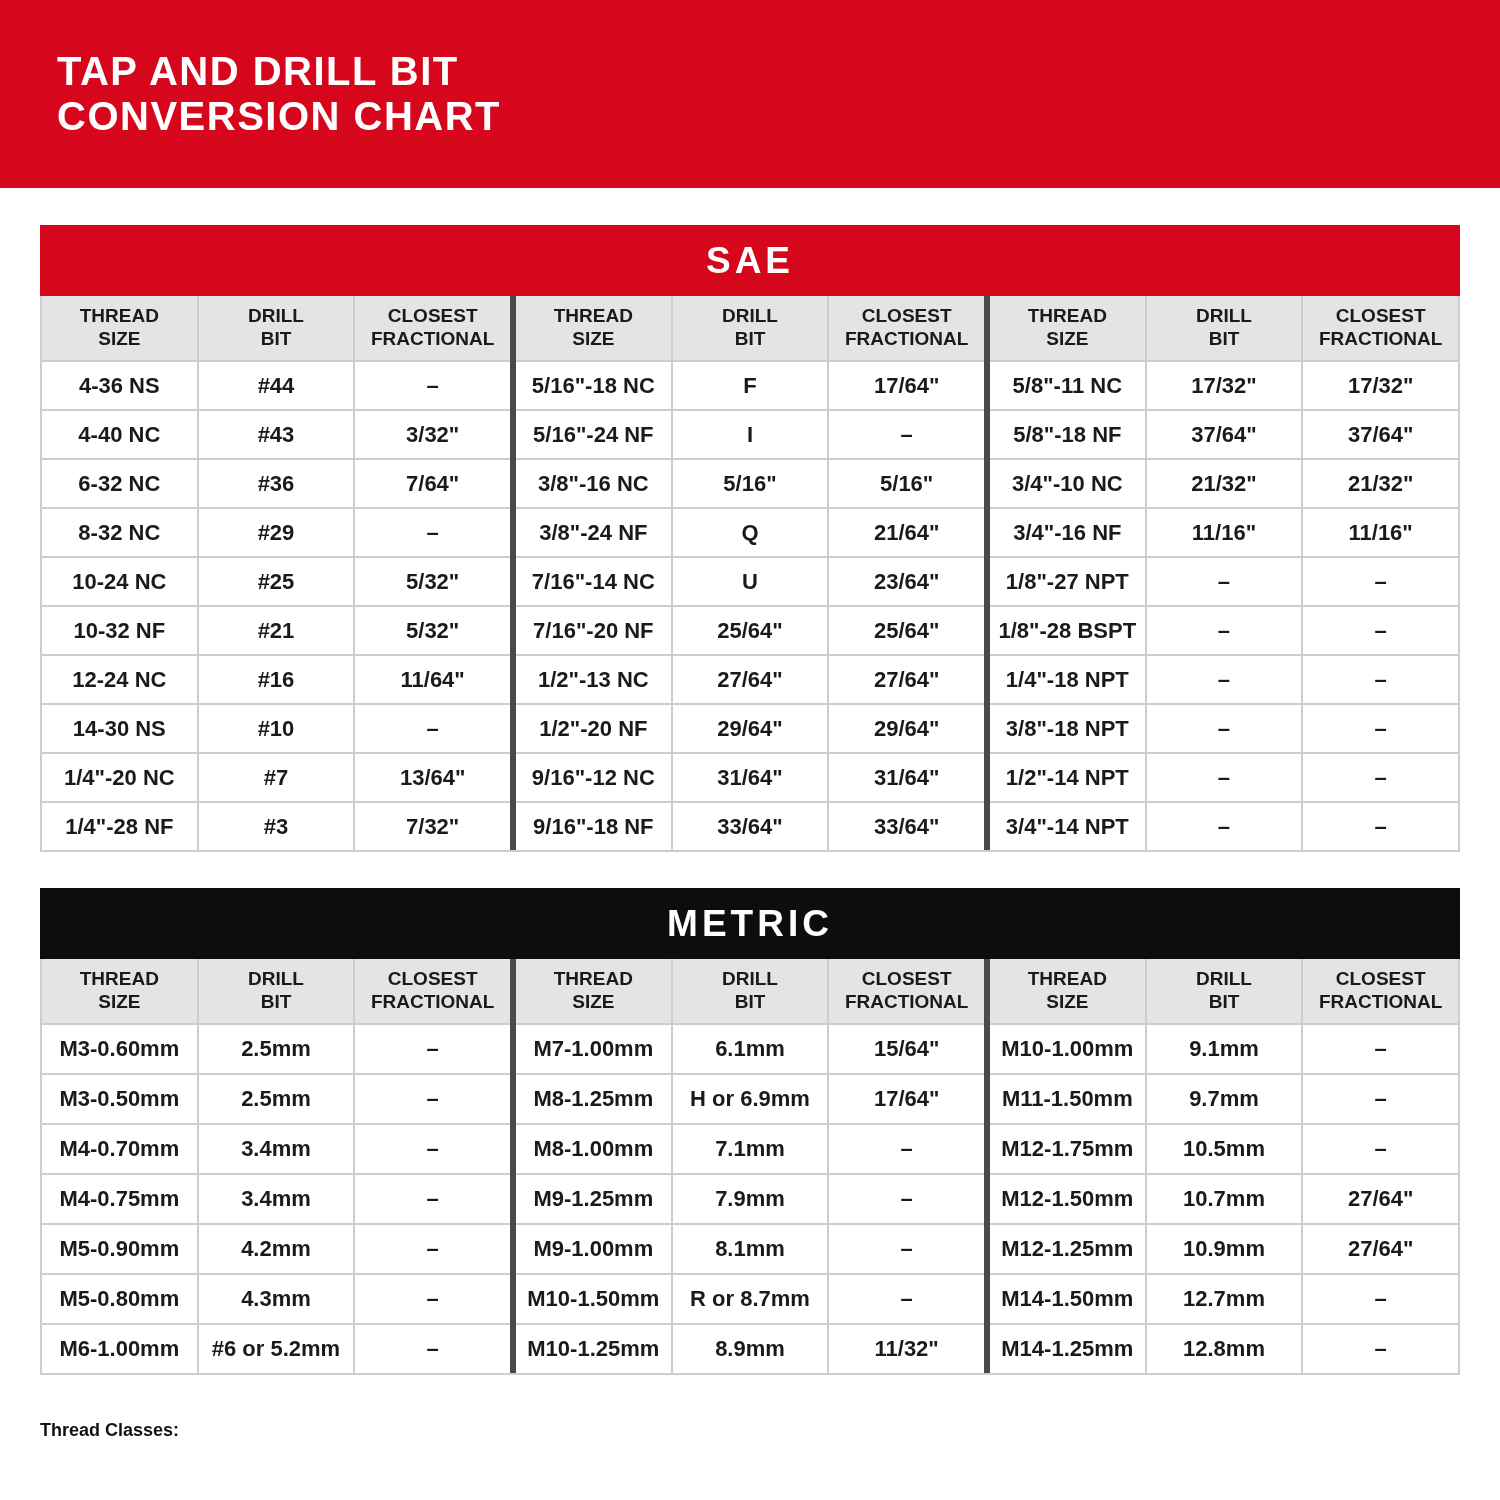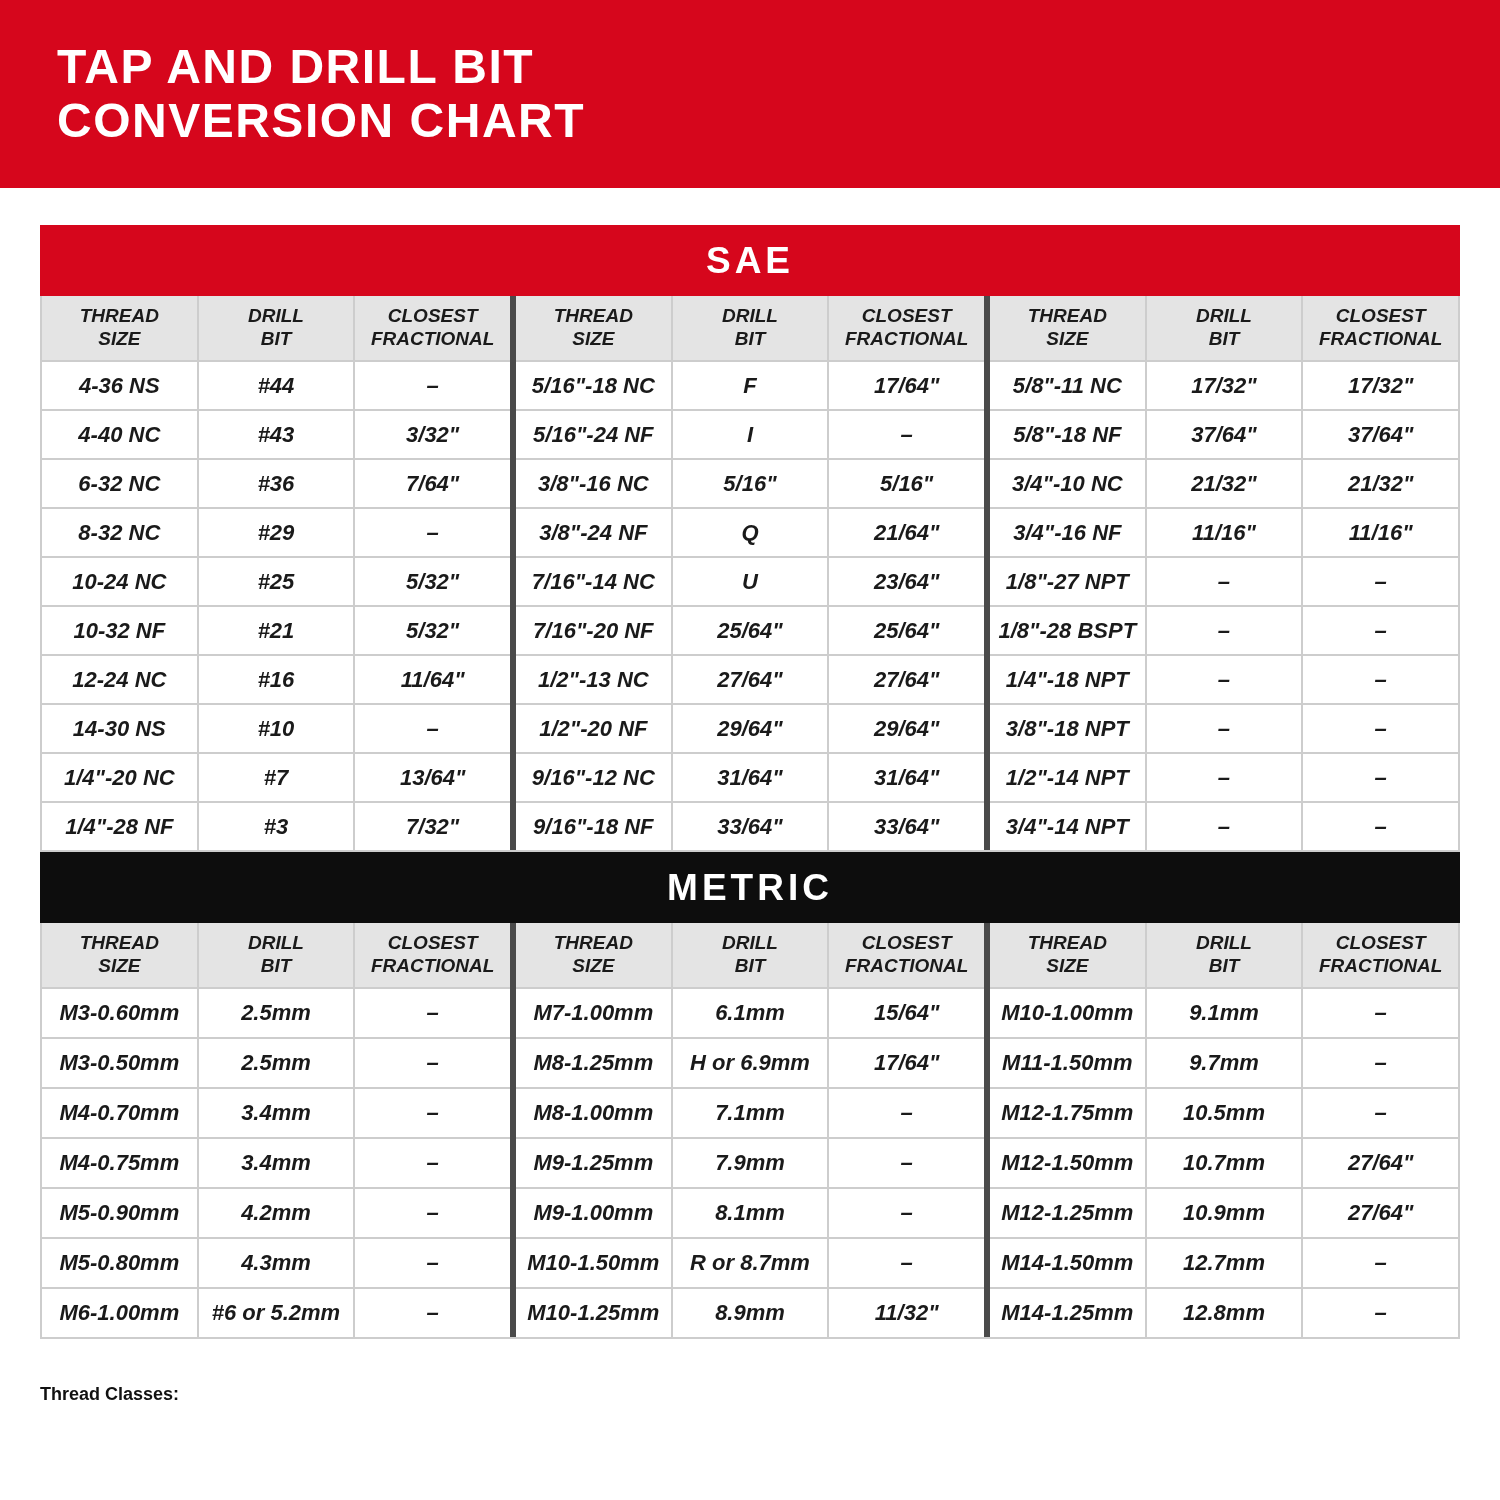--- a/index.html
+++ b/index.html
@@ -15,28 +15,28 @@
   .banner {
     height: 188px;
     background: var(--brand-red, #d6061c);
     display: flex;
     flex-direction: column;
     justify-content: center;
     padding-left: 57px;
   }
   .banner .title-line {
     color: #ffffff;
-    font-size: 48px;
+    font-size: 40px;
     line-height: 1.13;
     letter-spacing: 1.5px;
     white-space: nowrap;
   }
   .content { margin: 0 40px; }
   .table-wrap.sae { margin-top: 37px; }
-  .table-wrap.metric { }
+  .table-wrap.metric { margin-top: 36px; }
   .bar {
     height: 71px;
     display: flex;
     align-items: center;
     justify-content: center;
     color: #ffffff;
     font-size: 37px;
     letter-spacing: 4px;
   }
   .bar.red { background: var(--brand-red, #d6061c); }
@@ -47,21 +47,20 @@
     border-top: none;
     background: var(--grid-line, #cdcdcd);
   }
   .group {
     flex: 1 1 0;
     display: grid;
     grid-template-columns: repeat(3, 1fr);
     gap: 2px;
     background: var(--grid-line, #cdcdcd);
     align-content: start;
-    font-style: italic;
   }
   .group + .group { border-left: 6px solid var(--divider-dark, #4a4a4a); }
   .hcell {
     background: var(--header-gray, #e4e4e4);
     height: 64px;
     display: flex;
     align-items: center;
     justify-content: center;
     text-align: center;
     white-space: pre-line;

